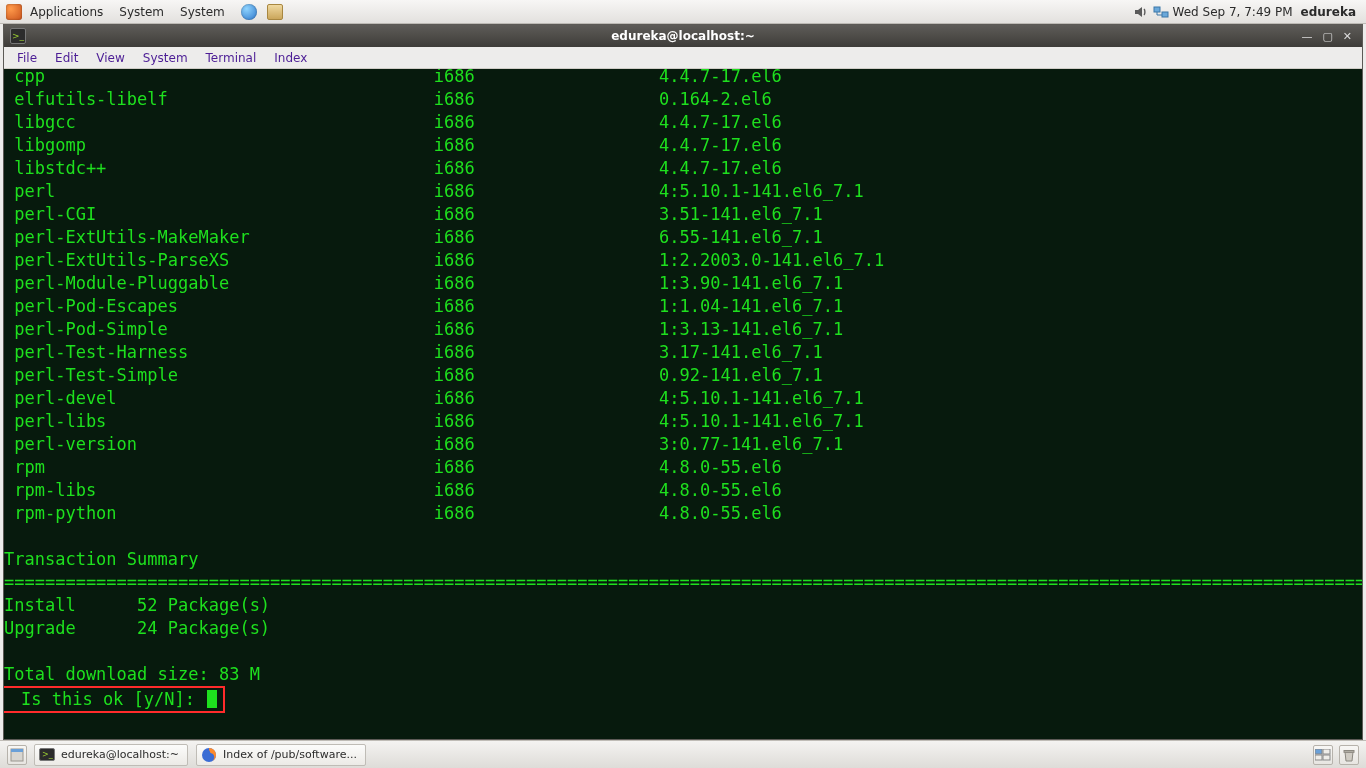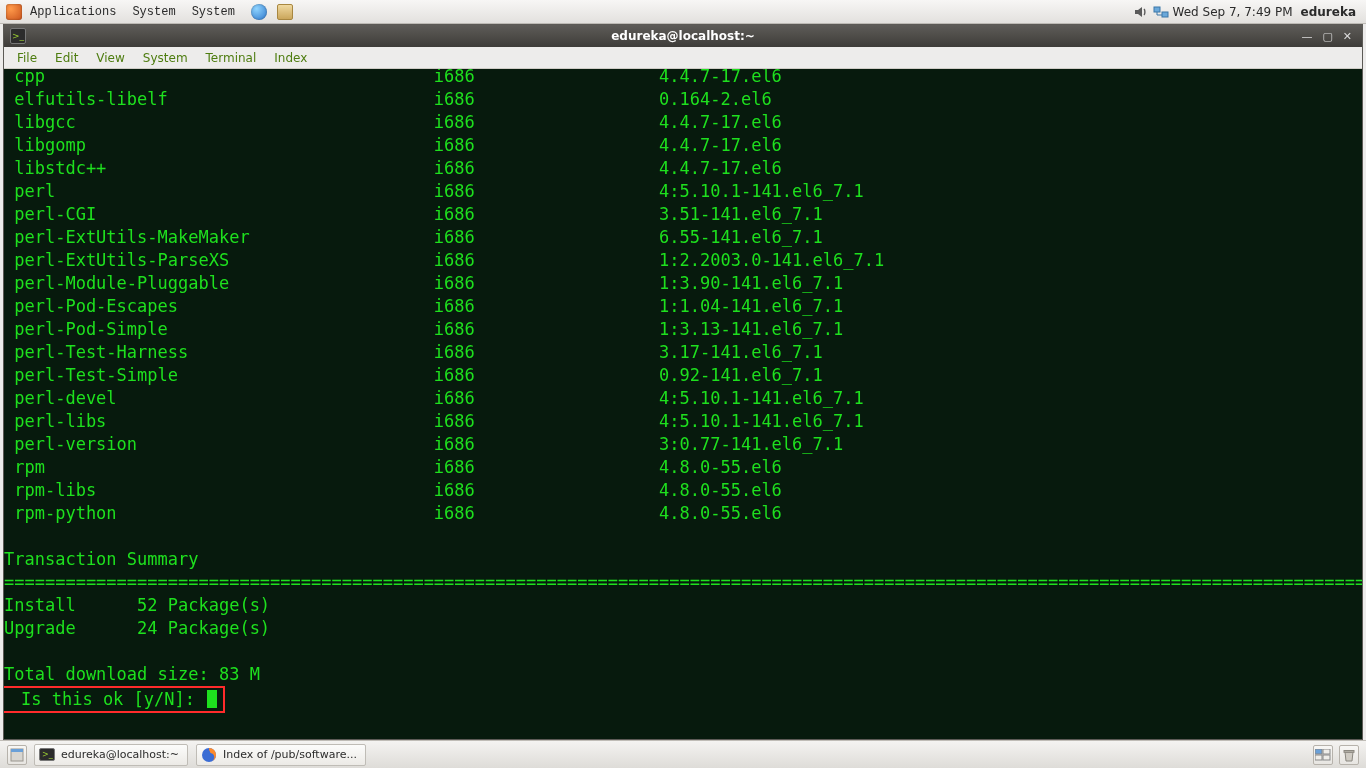--- a/index.html
+++ b/index.html
@@ -1,33 +1,33 @@
 <!DOCTYPE html>
 <html><head>
 <meta charset="utf-8">
 <style>
   * { margin:0; padding:0; box-sizing:border-box; }
   html, body { width:1366px; height:768px; overflow:hidden; font-family:"DejaVu Sans","Liberation Sans",sans-serif; background:#edeceb; }
   
   .panel { height:24px; background:linear-gradient(#f7f6f5,#e3e1de); border-bottom:1px solid #bdbab5; display:flex; align-items:center; font-size:12px; color:#2b2b2b; padding:0 6px; }
-  .panel .menu-item { padding:0 8px; height:100%; display:flex; align-items:center; cursor:default;font-family:Liberation Mono, monospace; }
+  .panel .menu-item { padding:0 8px; height:100%; display:flex; align-items:center; cursor:default; }
   .panel .spacer { flex:1; }
   .panel .tray { display:flex; align-items:center; gap:4px; padding-right:4px; }
   .foot-icon { width:16px; height:16px; border-radius:3px; background:radial-gradient(circle at 30% 30%, #ff9a4b, #c9521b); box-shadow:inset 0 0 2px rgba(0,0,0,.4); }
   .panel-icon { width:16px; height:16px; display:inline-block; }
   .net-icon svg, .speaker-icon svg, .screen-icon svg { width:16px; height:16px; }
   
   .window { position:absolute; left:3px; top:24px; right:3px; bottom:28px; border:1px solid #5c5a56; background:#4a4a4a; display:flex; flex-direction:column; }
   .titlebar { height:22px; background:linear-gradient(#5e5c58,#3e3c39); color:#fff; display:flex; align-items:center; font-size:12px; position:relative; }
   .titlebar .app-icon { width:16px; height:16px; margin:0 6px; background:#2c2c2c; border:1px solid #777; border-radius:2px; display:flex; align-items:center; justify-content:center; }
   .titlebar .app-icon span { font-size:9px; color:#9acd32; }
   .titlebar .title { position:absolute; left:0; right:0; text-align:center; font-weight:bold; pointer-events:none; }
   .titlebar .win-controls { margin-left:auto; display:flex; gap:10px; padding-right:10px; color:#ddd; font-size:11px; }
   .titlebar .win-controls span { cursor:default; }
-  .menubar { height:22px; background:#edeceb; display:flex; align-items:center; font-size:12px; color:#4d7c0f; padding:0 4px; border-bottom:1px solid #cfccc6; }
+  .menubar { height:22px; background:#edeceb; display:flex; align-items:center; font-size:12px; color:#4c1d95; padding:0 4px; border-bottom:1px solid #cfccc6; }
   .menubar .menu { padding:0 9px; height:100%; display:flex; align-items:center; cursor:default; }
   .term { flex:1; background:#071a0d; overflow:hidden; position:relative; }
   .term-inner { position:absolute; left:0; top:-4px; right:0; font-family:"DejaVu Sans Mono","Liberation Mono",monospace; font-size:17px; line-height:23px; color:#1ee01e; white-space:pre; letter-spacing:0; }
   .prompt-box { display:inline-block; border:2px solid #ff2b2b; padding:0 6px 0 18px; margin-left:-3px; }
   .cursor { display:inline-block; width:10px; height:18px; background:#1ee01e; vertical-align:-3px; margin-left:2px; }
   
   .taskbar { position:absolute; left:0; right:0; bottom:0; height:28px; background:linear-gradient(#f4f3f1,#dedcd8); border-top:1px solid #bfbcb6; display:flex; align-items:center; padding:0 4px; font-size:11px; color:#2b2b2b; }
   .task { display:flex; align-items:center; height:22px; margin:0 4px; padding:0 8px 0 4px; border:1px solid #bfbcb6; border-radius:2px; background:linear-gradient(#fcfcfb,#eceae6); gap:6px; cursor:default; max-width:210px; }
   .task .ticon { width:16px; height:16px; }
   .taskbar .spacer { flex:1; }

